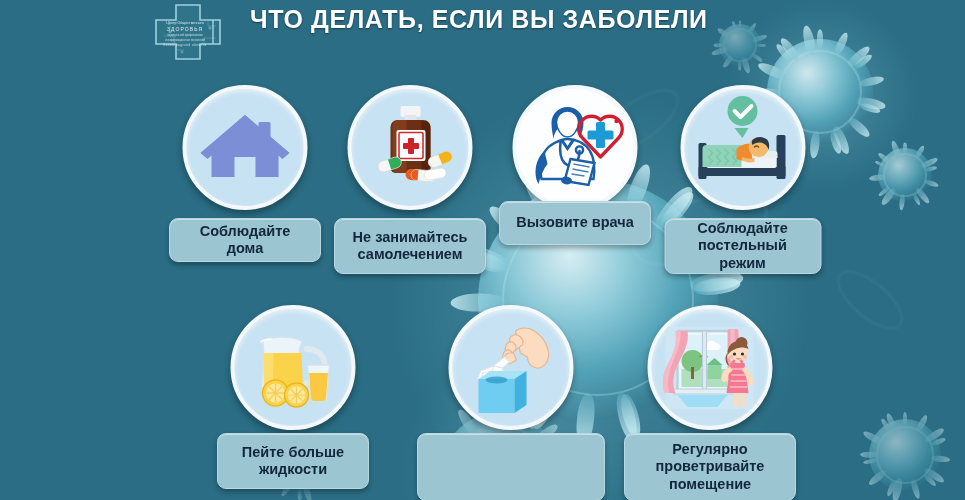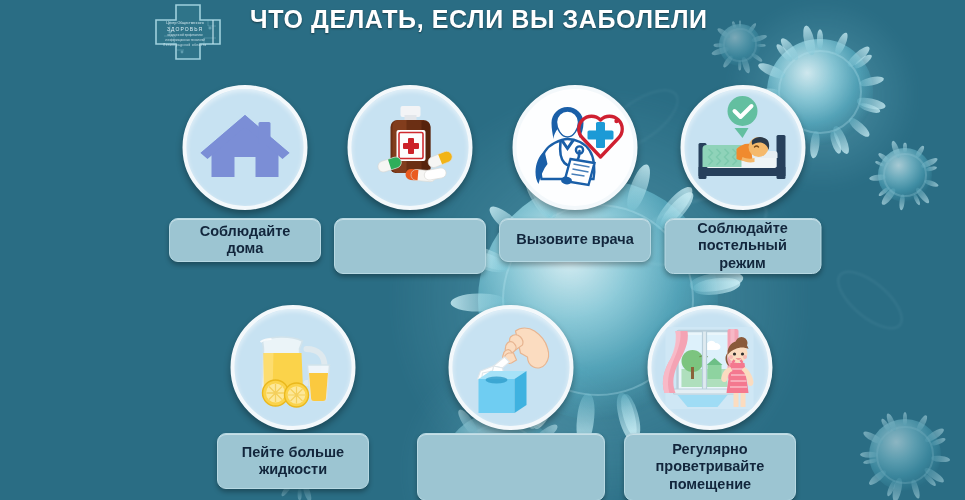--- a/index.html
+++ b/index.html
@@ -340,20 +340,22 @@
           </g>
 
           <g transform="translate(72,82) rotate(-10)">
             <rect x="0" y="0" width="22" height="10" rx="5" fill="#ffffff" stroke="#dcdcd8" stroke-width=".7"></rect>
           </g>
         </svg>
       </div>
     </div>
     <div class="label lbl-2l" style="top:133px;width:152px;height:56px;">
       <div>
+        <span>Не занимайтесь</span>
+        <span>самолечением</span>
       </div>
     </div>
   </div>
 
   <div class="tile" style="left:500px;top:85px;width:150px;">
     <div class="circle white" style="top:0;">
       <div class="icon-wrap">
         <svg width="117" height="117" viewBox="0 0 117 117">
 
           <g fill="#1a5fa8">
@@ -381,21 +383,21 @@
             <path d="M84 31 c-5-5-13-5-18 0 c-5 5-5 13 0 18 l18 19 l18-19 c5-5 5-13 0-18 c-5-5-13-5-18 0 Z" fill="none" stroke="#cf2031" stroke-width="3.3" stroke-linejoin="round"></path>
             <g fill="#1b9ad6">
               <rect x="79.5" y="33" width="9" height="26" rx="1.6"></rect>
               <rect x="71" y="41.5" width="26" height="9" rx="1.6"></rect>
             </g>
             <circle cx="100" cy="32" r="2.2" fill="#cf2031"></circle>
           </g>
         </svg>
       </div>
     </div>
-    <div class="label lbl-1l" style="top:133px;width:152px;height:44px;">
+    <div class="label lbl-1l" style="top:116px;width:152px;height:44px;">
       <div>
         <span>Вызовите врача</span>
       </div>
     </div>
   </div>
 
   <div class="tile" style="left:665px;top:85px;width:155px;">
     <div class="circle" style="top:0;">
       <div class="icon-wrap">
         <svg width="117" height="117" viewBox="0 0 117 117">

